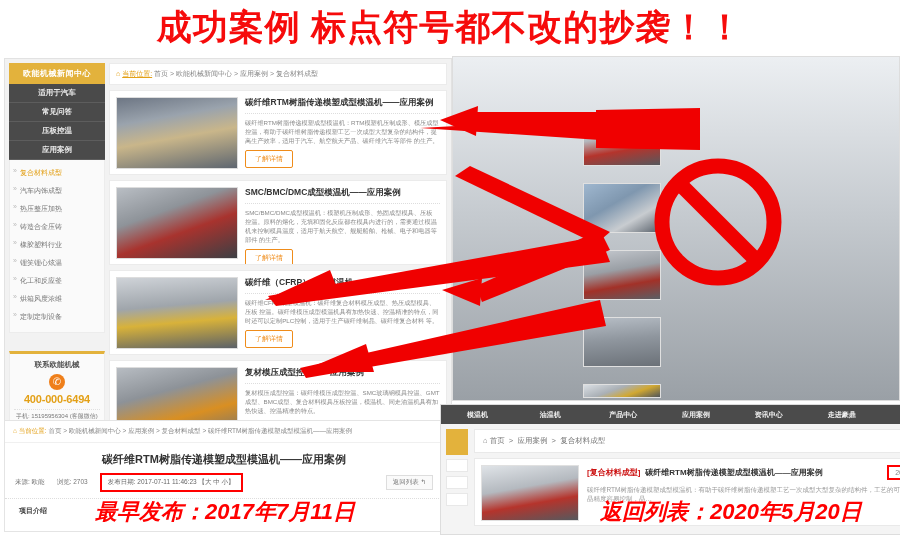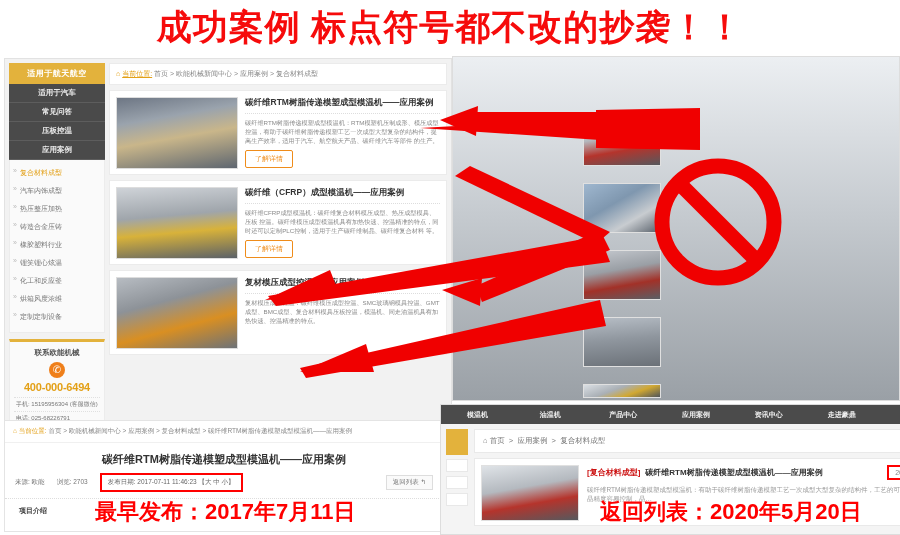--- a/index.html
+++ b/index.html
@@ -37,21 +37,21 @@
   .a-side-sub { background:#fafafa; padding: 4px 0 6px 0; border:1px solid #ececec; border-top:none;}
   .a-sub-item {
     font-size:7px; color:#777; padding: 4px 4px 4px 10px; position:relative;
     white-space:nowrap;
   }
   .a-sub-item.active { color:#e3a017; }
   .a-sub-item::before{
     content:"»"; position:absolute; left:3px; top:3px; color:#bbb; font-size:7px;
   }
   .a-contact {
-    margin-top:6px; background:#fafafa; border:1px solid #ececec;
+    margin-top:18px; background:#fafafa; border:1px solid #ececec;
     border-top:3px solid #e3b23c; padding:6px 4px 6px 4px; text-align:center;
   }
   .a-contact-title{ font-size:7.5px; color:#555; font-weight:bold; margin-bottom:4px;}
   .a-phone-icon{
     width:16px;height:16px;border-radius:50%;background:#ef7f1a;margin:0 auto 3px auto;
     color:#fff;font-size:10px;line-height:16px;
   }
   .a-phone{ font-size:11px;font-weight:bold;color:#e3a017; letter-spacing:-.2px; margin-bottom:4px;}
   .a-contact-line{
     font-size:6px;color:#777;text-align:left;padding:2px 2px;border-top:1px dotted #e0e0e0;
@@ -156,21 +156,21 @@
   .d-thumb{ width:98px;flex:0 0 98px;height:56px;border:1px solid #e0e0e0;overflow:hidden;position:relative;}
   .d-body{flex:1;min-width:0;}
   .d-row{display:flex;align-items:baseline;gap:5px;}
   .d-tag{color:#cc1111;font-size:8px;font-weight:bold;white-space:nowrap;}
   .d-title{color:#333;font-size:8px;font-weight:bold;white-space:nowrap;}
   .d-date-box{margin-left:auto;border:2px solid #f00;padding:2px 6px;font-size:7px;color:#888;white-space:nowrap;}
   .d-desc{font-size:6.5px;color:#9a9a9a;line-height:9px;margin-top:5px;}
 
   
   .anno-note{
-    position:absolute; font-size:22px; font-weight:bold; color:#f00; white-space:nowrap;
+    position:absolute; font-size:22px; font-weight:bold; color:#f00; white-space:nowrap;font-style:italic;
   }
   #noteEarly{ left:95px; top:497px; }
   #noteCopy{ left:600px; top:497px; }
 
   svg.overlay{ position:absolute; left:0; top:0; width:900px; height:535px; pointer-events:none; }
 
   
   .ph{ position:absolute; inset:0; }
   .ph1{ background:linear-gradient(170deg,#6d7684 0%,#9aa3ad 30%,#c9b68a 55%,#5e6670 100%); }
   .ph2{ background:linear-gradient(160deg,#b9bec4 0%,#8e9399 35%,#a8332e 60%,#3c3f44 100%); }
@@ -186,21 +186,21 @@
 </head>
 <body>
 
 <div id="stage">
 
   <div class="headline">成功案例 标点符号都不改的抄袭！！</div>
 
   <div id="panelA">
 
     <div class="a-sidebar">
-      <div class="a-side-head">适用于航天航空</div>
+      <div class="a-side-head">欧能机械新闻中心</div>
       <div class="a-side-item">适用于汽车</div>
       <div class="a-side-item">常见问答</div>
       <div class="a-side-item">压板控温</div>
       <div class="a-side-item">应用案例</div>
       <div class="a-side-sub">
         <div class="a-sub-item active">复合材料成型</div>
         <div class="a-sub-item">汽车内饰成型</div>
         <div class="a-sub-item">热压整压加热</div>
         <div class="a-sub-item">铸造合金压铸</div>
         <div class="a-sub-item">橡胶塑料行业</div>
@@ -233,20 +233,31 @@
             <div class="ph ph1"></div>
           </div>
         <div class="a-body">
           <div class="a-title">碳纤维RTM树脂传递模塑成型模温机——应用案例</div>
           <div class="a-rule"></div>
           <div class="a-desc">碳纤维RTM树脂传递模塑成型模温机：RTM模塑机压制成形、模压成型 控温，有助于碳纤维树脂传递模塑工艺一次成型大型复杂的结构件，提高生产效率，适用于汽车、航空航天产品、碳纤维汽车等部件 的生产。</div>
           <div class="a-btn">了解详情</div>
         </div>
       </div>
 
+      <div class="a-card">
+        <div class="a-thumb">
+            <div class="ph ph2"></div>
+          </div>
+        <div class="a-body">
+          <div class="a-title">SMC/BMC/DMC成型模温机——应用案例</div>
+          <div class="a-rule"></div>
+          <div class="a-desc">SMC/BMC/DMC成型模温机：模塑机压制成形、热固成型模具、压板 控温。原料的熔化，充填和固化反应都在模具内进行的，需要通过模温机来控制模具温度，适用于航天航空、舰艇船舶、枪械、电子和电器等部件 的生产。</div>
+          <div class="a-btn">了解详情</div>
+        </div>
+      </div>
 
       <div class="a-card">
         <div class="a-thumb">
             <div class="ph ph3"></div>
           </div>
         <div class="a-body">
           <div class="a-title">碳纤维（CFRP）成型模温机——应用案例</div>
           <div class="a-rule"></div>
           <div class="a-desc">碳纤维CFRP成型模温机：碳纤维复合材料模压成型、热压成型模具、压板 控温。碳纤维模压成型模温机具有加热快速、控温精准的特点，同时还可以定制PLC控制，适用于生产碳纤维制品、碳纤维复合材料 等。</div>
           <div class="a-btn">了解详情</div>

